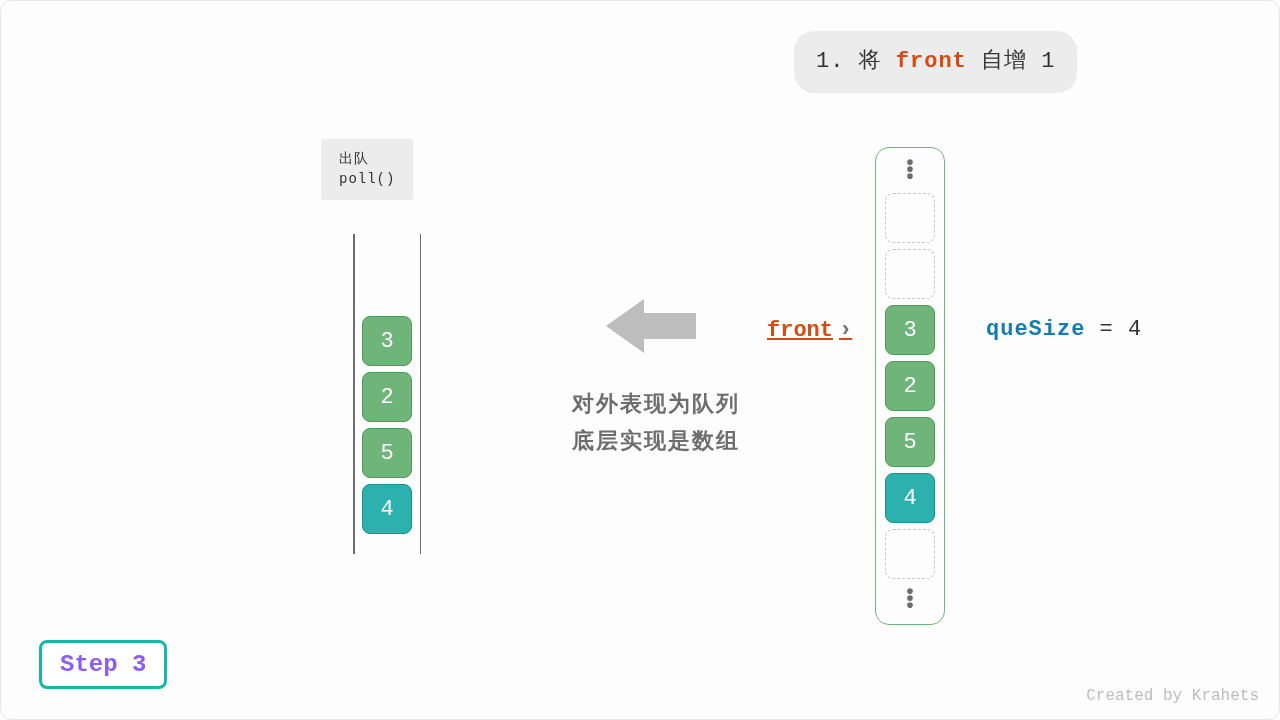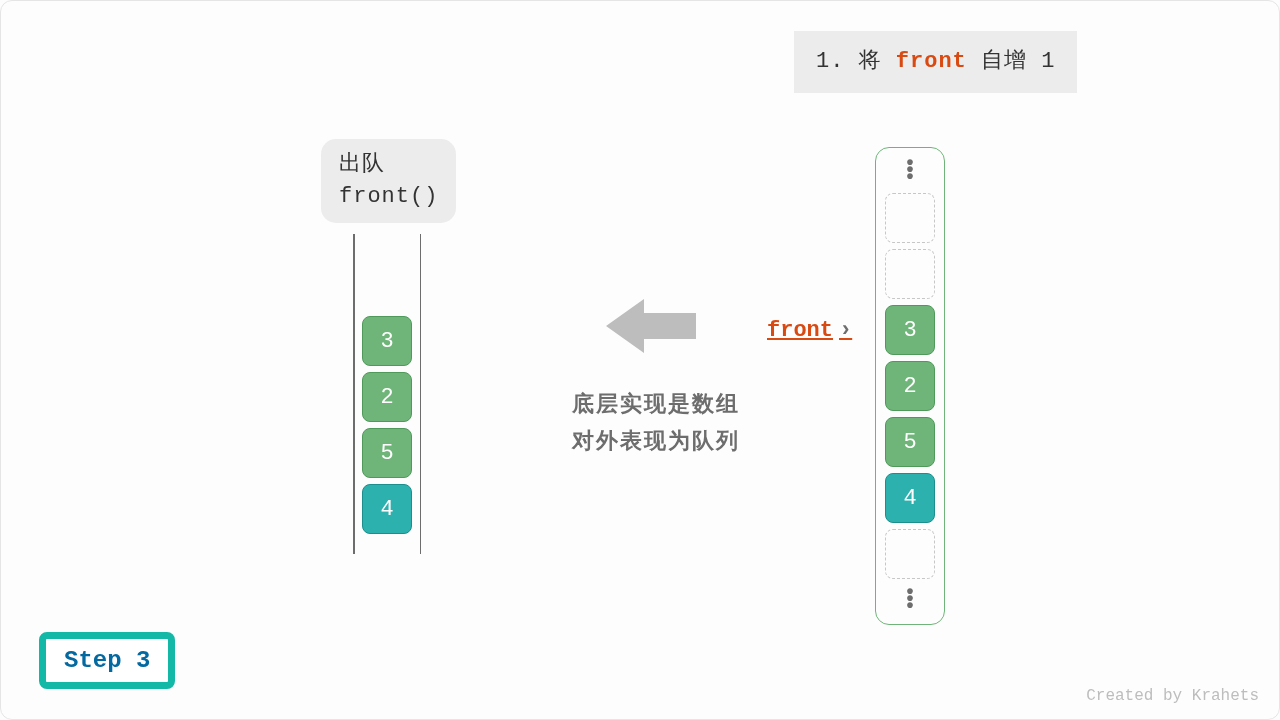--- a/index.html
+++ b/index.html
@@ -14,39 +14,39 @@
     overflow: hidden;
   }
   .mono { font-family: "SFMono-Regular", Consolas, "Liberation Mono", Menlo, monospace; }
 
   
   .steps-box {
     position: absolute;
     left: 793px;
     top: 30px;
     background: #ececec;
-    border-radius: 0;
+    border-radius: 20px;
     padding: 14px 22px;
     font-size: 22px;
     line-height: 1.55;
     color: #333;
     letter-spacing: 1px;
   }
   .steps-box .kw-front { color: #d94a12; font-weight: 700; }
   .steps-box .kw-que  { color: #137db3; font-weight: 700; }
 
   
   .poll-box {
     position: absolute;
     left: 320px;
     top: 138px;
     background: #ececec;
-    border-radius: 15px;
+    border-radius: 3px;
     padding: 10px 18px;
-    font-size: 22px;
+    font-size: 14px;
     line-height: 1.45;
     color: #333;
     letter-spacing: 1px;
   }
 
   
   .queue-rails {
     position: absolute;
     left: 352px;
     top: 233px;
@@ -156,26 +156,26 @@
     color: #333;
     letter-spacing: 1px;
   }
   .size-note .kw-que { color: #137db3; font-weight: 700; }
 
   
   .step-badge {
     position: absolute;
     left: 38px;
     bottom: 30px;
-    border: 7px solid #14b8a6;
+    border: 3px solid #14b8a6;
     border-radius: 8px;
     padding: 8px 18px;
     font-size: 24px;
     font-weight: 700;
-    color: #0369a1;
+    color: #8b5cf6;
     background: #fff;
   }
 
   
   .credit {
     position: absolute;
     right: 20px;
     bottom: 14px;
     color: #bdbdbd;
     font-size: 16px;
@@ -185,21 +185,21 @@
 <body>
 
 <div class="steps-box mono">
   <div>
     <span>1. 将 </span><span class="kw-front">front</span><span> 自增 1</span>
   </div>
 </div>
 
 <div class="poll-box mono">
   <div>出队</div>
-  <div>front()</div>
+  <div>poll()</div>
 </div>
 
 <div class="queue-rails">
   <div class="queue-items">
     <div class="cell green">
         <span>3</span>
       </div>
     <div class="cell green">
         <span>2</span>
       </div>
@@ -211,22 +211,22 @@
       </div>
   </div>
 </div>
 
 <div class="arrow-wrap">
   <svg width="90" height="70" viewBox="0 0 90 70">
     <polygon points="0,35 38,8 38,22 90,22 90,48 38,48 38,62" fill="#bdbdbd"></polygon>
   </svg>
 </div>
 <div class="caption">
+  <div>对外表现为队列</div>
   <div>底层实现是数组</div>
-  <div>对外表现为队列</div>
 </div>
 
 <div class="front-ptr mono">
   <span>front</span><span class="chev">›</span>
 </div>
 
 <div class="array-col">
   <div class="vdots">
       <span>•</span>
       <span>•</span>
@@ -248,20 +248,23 @@
     </div>
   <div class="cell empty"></div>
   <div class="vdots">
       <span>•</span>
       <span>•</span>
       <span>•</span>
     </div>
 </div>
 
 <div class="size-note mono">
+  <div>
+    <span class="kw-que">queSize</span><span> = </span><span>4</span>
+  </div>
 </div>
 
 <div class="step-badge mono">
   <span>Step 3</span>
 </div>
 
 <div class="credit mono">
   <span>Created by Krahets</span>
 </div>
 

